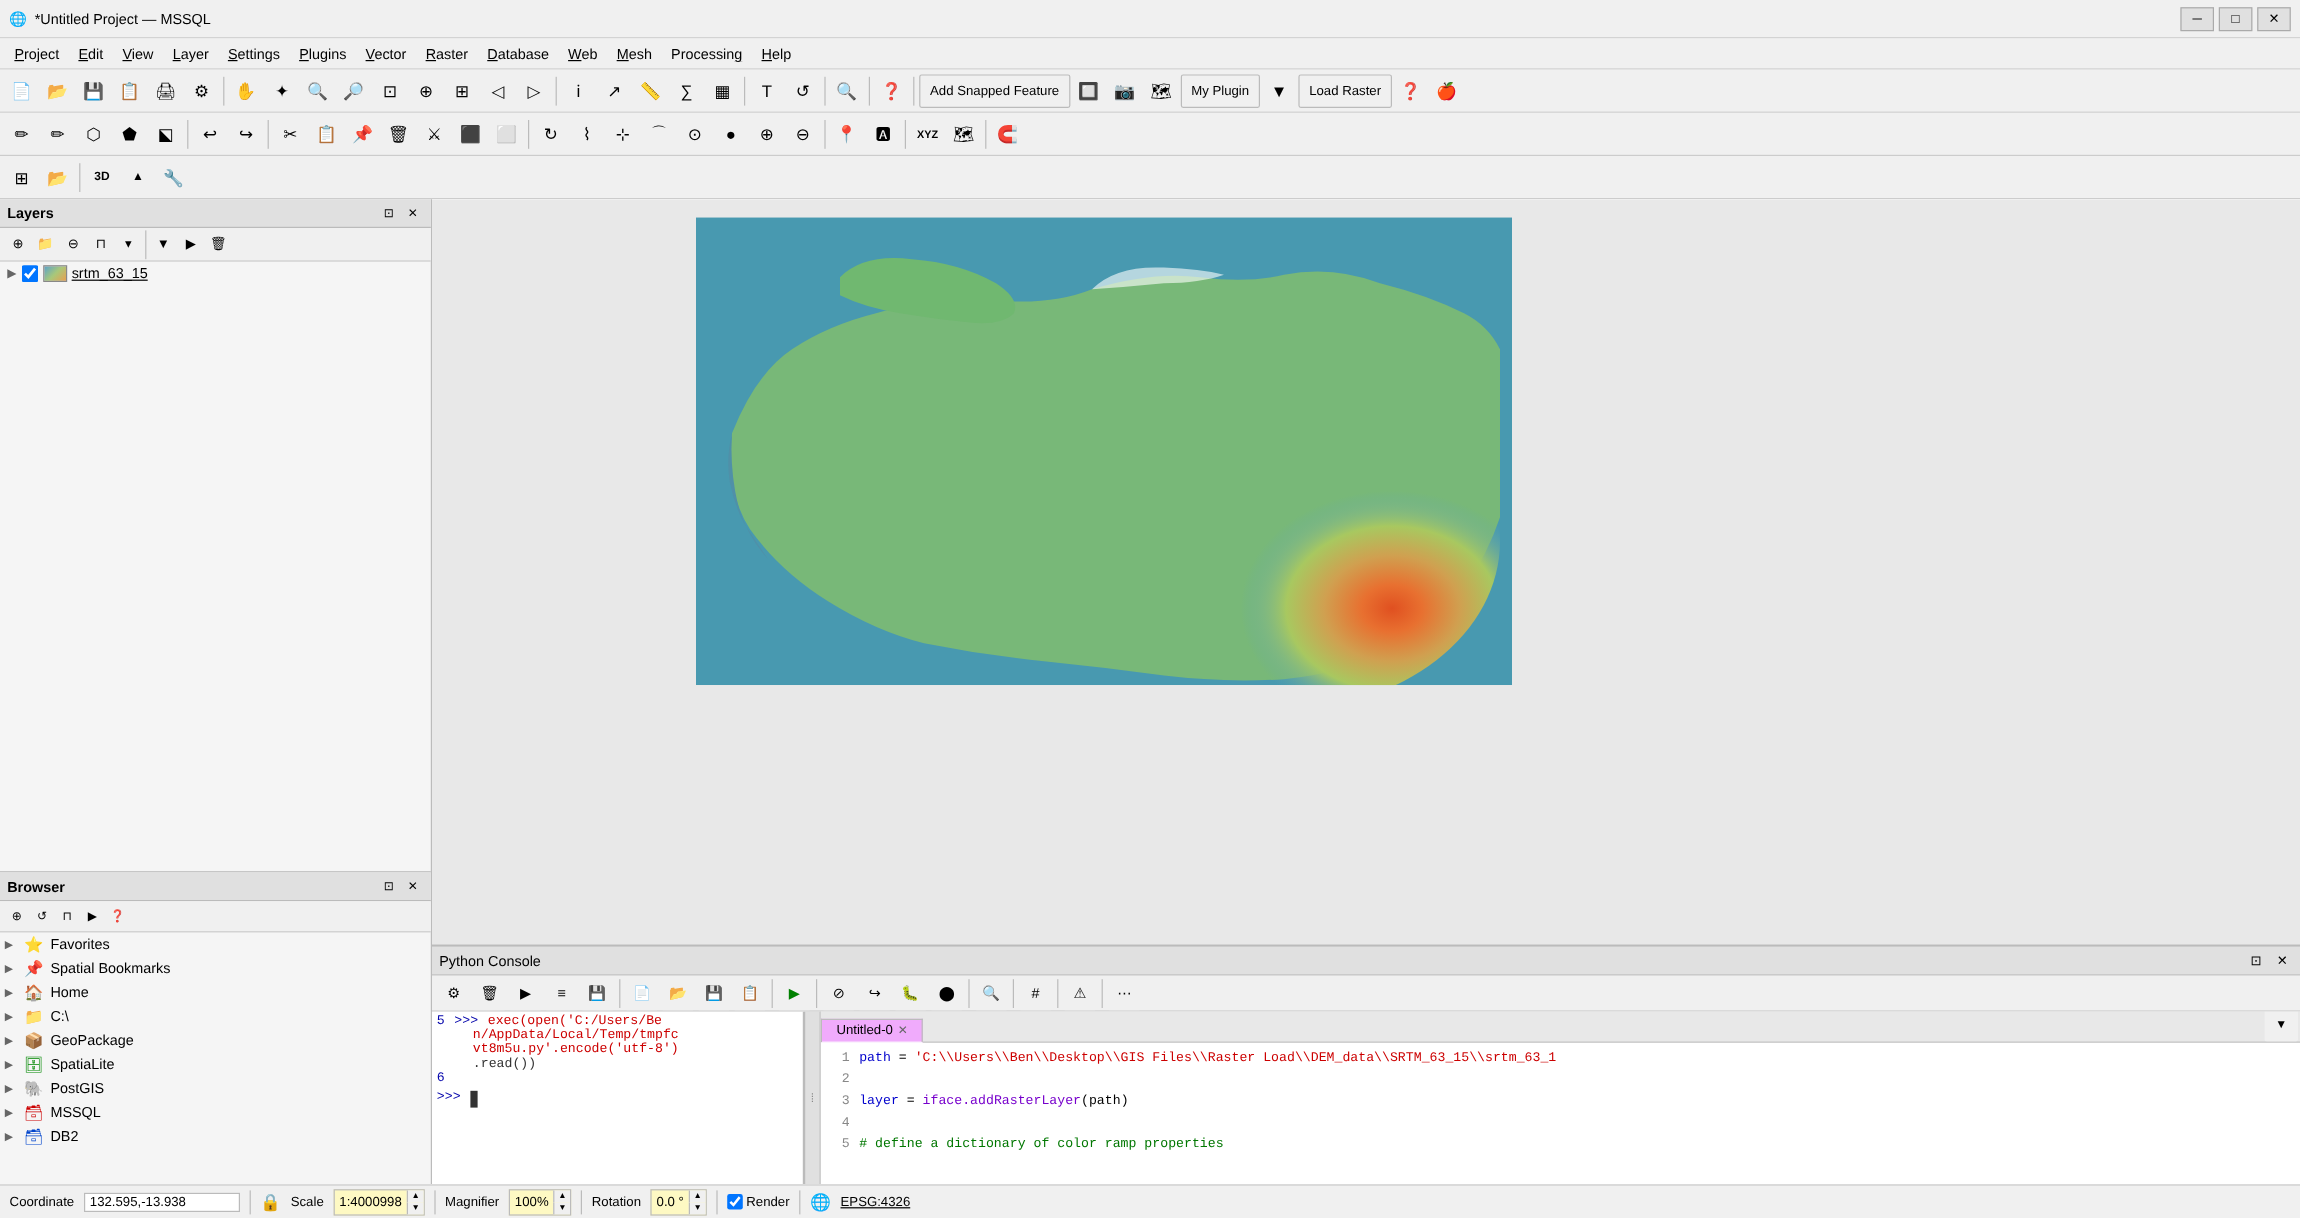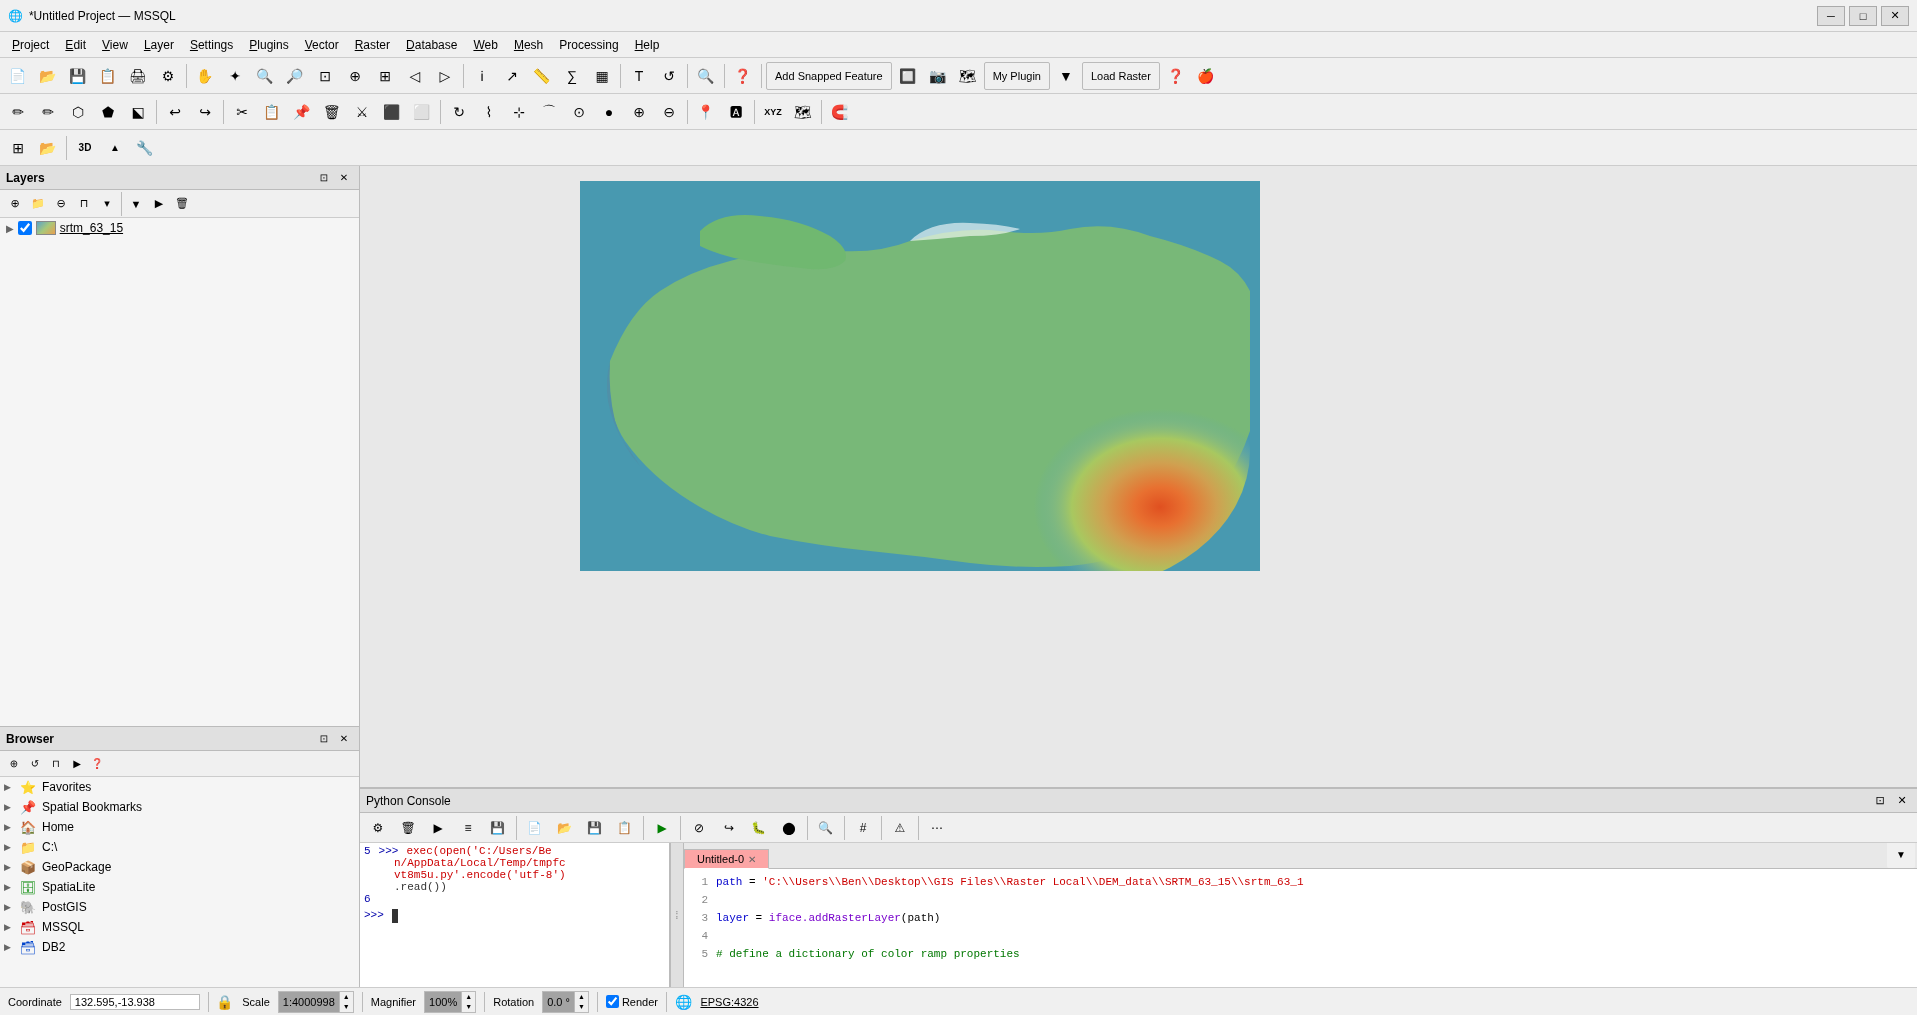--- a/index.html
+++ b/index.html
@@ -58,36 +58,36 @@
     
     
     #python-console { position: absolute; bottom: 0; left: 0; right: 0; height: 200px; background: #f5f5f5; border-top: 2px solid #bbb; display: flex; flex-direction: column; }
     #console-header { background: #e0e0e0; height: 24px; display: flex; align-items: center; justify-content: space-between; padding: 0 6px; border-bottom: 1px solid #bbb; }
     #console-toolbar { background: #f0f0f0; height: 30px; display: flex; align-items: center; padding: 2px 4px; gap: 2px; border-bottom: 1px solid #ccc; }
     #console-body { display: flex; flex: 1; overflow: hidden; }
     #console-left { width: 310px; border-right: 1px solid #bbb; background: #ffffff; overflow-y: auto; padding: 2px 4px; font-family: 'Courier New', monospace; font-size: 11px; }
     #console-right { flex: 1; background: #ffffff; overflow: hidden; display: flex; flex-direction: column; }
     #console-tabs { display: flex; background: #e8e8e8; border-bottom: 1px solid #bbb; height: 26px; align-items: flex-end; }
     .console-tab { padding: 3px 12px; background: #d0d0d0; border: 1px solid #bbb; border-bottom: none; cursor: pointer; font-size: 11px; display: flex; align-items: center; gap: 4px; }
-    .console-tab.active { background: #fca5a5; border-bottom: 1px solid white; margin-bottom: -1px; }
+    .console-tab.active { background: #f0abfc; border-bottom: 1px solid white; margin-bottom: -1px; }
     .console-tab-close { font-size: 10px; color: #666; cursor: pointer; }
     #console-editor { flex: 1; background: white; padding: 4px; font-family: 'Courier New', monospace; font-size: 11px; overflow: auto; }
     .code-line { display: flex; gap: 8px; line-height: 18px; }
     .line-num { color: #888; min-width: 20px; text-align: right; user-select: none; }
     .code-text { white-space: pre; }
     .kw { color: #0000cc; }
     .str { color: #cc0000; }
     .comment { color: #007700; }
     .fn { color: #7700cc; }
     
     
     #statusbar { background: #f0f0f0; height: 28px; display: flex; align-items: center; padding: 0 8px; gap: 8px; border-top: 1px solid #ccc; font-size: 11px; position: fixed; bottom: 0; left: 0; right: 0; }
     .status-sep { width: 1px; height: 20px; background: #bbb; }
     .status-input { border: 1px solid #bbb; padding: 1px 4px; font-size: 11px; background: white; width: 80px; }
-    .status-spinbox { display: flex; align-items: center; border: 1px solid #bbb; background: #a3a3a3; }
+    .status-spinbox { display: flex; align-items: center; border: 1px solid #bbb; background: #fef9c3; }
     .status-spinbox-btns { display: flex; flex-direction: column; }
     .status-spinbox-btn { width: 14px; height: 10px; font-size: 7px; background: #f0f0f0; border: none; border-left: 1px solid #bbb; cursor: pointer; display: flex; align-items: center; justify-content: center; }
     .status-lock { font-size: 14px; }
     .status-checkbox { display: flex; align-items: center; gap: 3px; }
     .status-globe { font-size: 14px; }
 
     
     .toolbar2 { background: #f0f0f0; height: 36px; display: flex; align-items: center; padding: 2px 4px; gap: 2px; border-bottom: 1px solid #ccc; }
     
     .map-bg {
@@ -430,21 +430,21 @@
             <div class="console-tab active">
               <span>Untitled-0</span>
               <span class="console-tab-close">✕</span>
             </div>
             <div style="flex:1;"></div>
             <button class="tb-btn" style="font-size:10px;margin-right:2px;">▼</button>
           </div>
           <div id="console-editor">
             <div class="code-line">
               <span class="line-num">1</span>
-              <span class="code-text"><span class="kw">path</span> = <span class="str">'C:\\Users\\Ben\\Desktop\\GIS Files\\Raster Local\\DEM_data\\SRTM_63_15\\srtm_63_1</span></span>
+              <span class="code-text"><span class="kw">path</span> = <span class="str">'C:\\Users\\Ben\\Desktop\\GIS Files\\Raster Load\\DEM_data\\SRTM_63_15\\srtm_63_1</span></span>
             </div>
             <div class="code-line">
               <span class="line-num">2</span>
               <span class="code-text"></span>
             </div>
             <div class="code-line">
               <span class="line-num">3</span>
               <span class="code-text"><span class="kw">layer</span> = <span class="fn">iface.addRasterLayer</span>(path)</span>
             </div>
             <div class="code-line">

